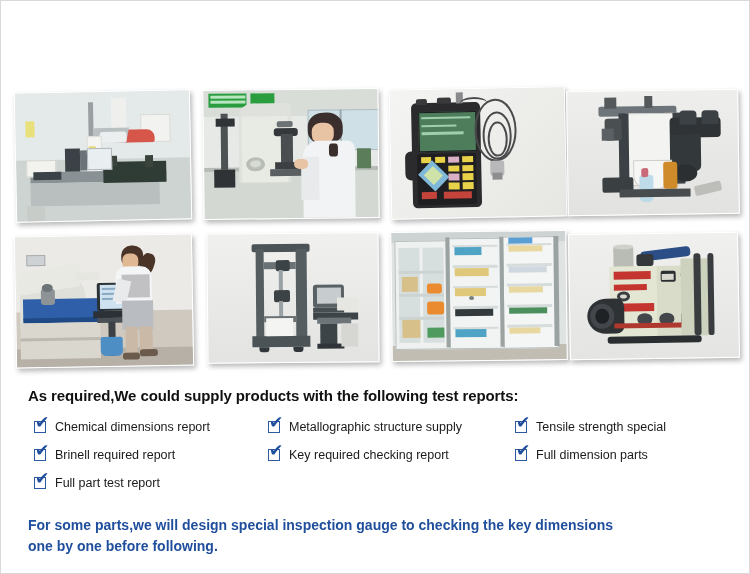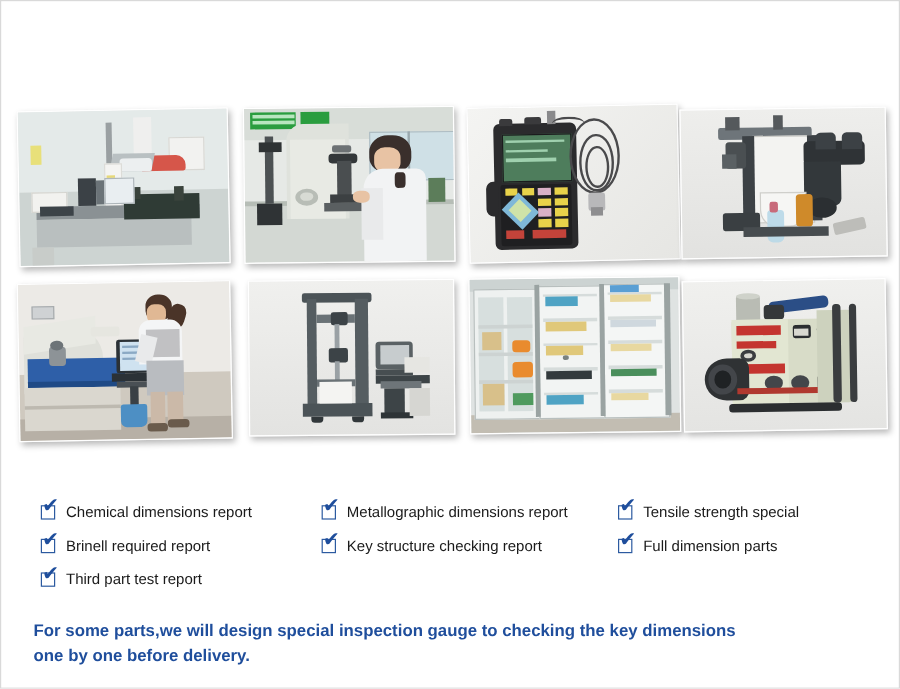--- a/index.html
+++ b/index.html
@@ -380,67 +380,68 @@
         <div class="r" style="left:12%;top:56%;width:14%;height:20%;background:#43464a;border-radius:50%;"></div>
         <div class="r" style="left:15%;top:60%;width:8%;height:12%;background:#1f2224;border-radius:50%;"></div>
         <div class="r" style="left:22%;top:82%;width:56%;height:6%;background:#2b2e30;border-radius:3px;"></div>
         <div class="r" style="left:26%;top:72%;width:40%;height:4%;background:#b0392f;"></div>
       </div>
         </div>
     </div>
 
   </div>
 
+  <div class="headline">As required,We could supply products with the following test reports:</div>
 
   <div class="cklist">
 
     <div class="ckrow" style="left:0;top:0;width:750px;">
       <div class="ckitem" style="left:33px;">
         <span class="cbox"></span>
         <span class="cmark">✔</span>
         <span class="cklabel">Chemical dimensions report</span>
       </div>
       <div class="ckitem" style="left:267px;">
         <span class="cbox"></span>
         <span class="cmark">✔</span>
-        <span class="cklabel">Metallographic dimensions report</span>
+        <span class="cklabel">Metallographic structure supply</span>
       </div>
       <div class="ckitem" style="left:514px;">
         <span class="cbox"></span>
         <span class="cmark">✔</span>
         <span class="cklabel">Tensile strength special</span>
       </div>
     </div>
 
     <div class="ckrow" style="left:0;top:28px;width:750px;">
       <div class="ckitem" style="left:33px;">
         <span class="cbox"></span>
         <span class="cmark">✔</span>
         <span class="cklabel">Brinell required report</span>
       </div>
       <div class="ckitem" style="left:267px;">
         <span class="cbox"></span>
         <span class="cmark">✔</span>
-        <span class="cklabel">Key structure checking report</span>
+        <span class="cklabel">Key required checking report</span>
       </div>
       <div class="ckitem" style="left:514px;">
         <span class="cbox"></span>
         <span class="cmark">✔</span>
         <span class="cklabel">Full dimension parts</span>
       </div>
     </div>
 
     <div class="ckrow" style="left:0;top:56px;width:750px;">
       <div class="ckitem" style="left:33px;">
         <span class="cbox"></span>
         <span class="cmark">✔</span>
-        <span class="cklabel">Third part test report</span>
+        <span class="cklabel">Full part test report</span>
       </div>
     </div>
 
   </div>
 
   <div class="footnote">
     <div>For some parts,we will design special inspection gauge to checking the key dimensions</div>
-    <div>one by one before delivery.</div>
+    <div>one by one before following.</div>
   </div>
 
 </div>
 
 </body></html>

